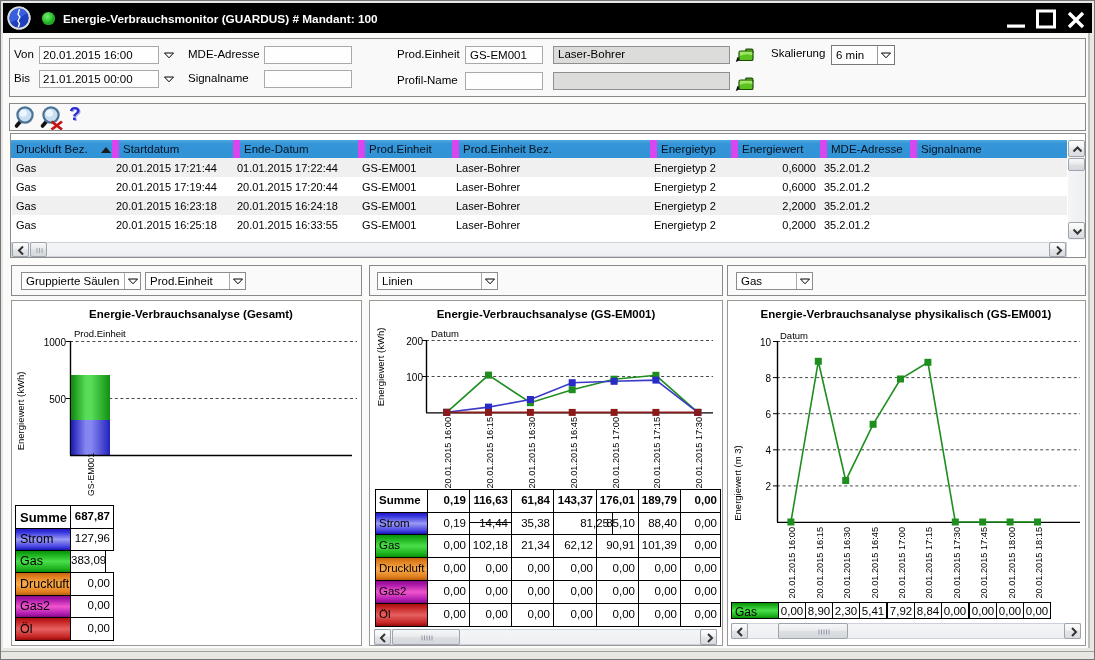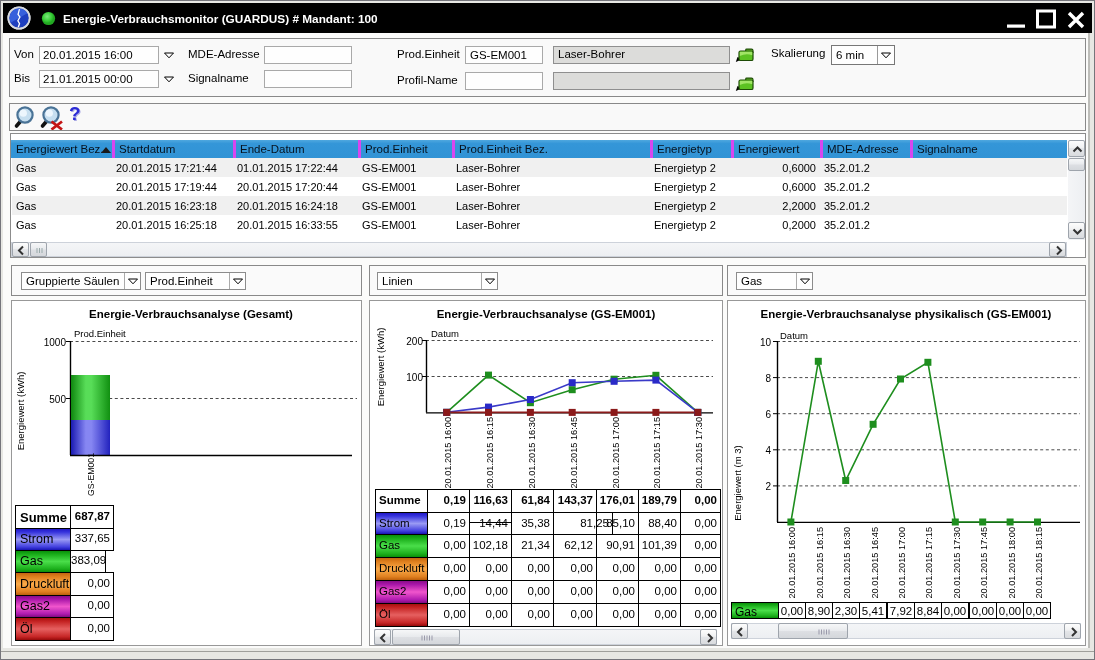--- a/index.html
+++ b/index.html
@@ -1,21 +1,21 @@
 <!DOCTYPE html>
 <html><head><meta charset="utf-8"><title>EVM</title><style>
 *{margin:0;padding:0;box-sizing:border-box}
 html,body{width:1095px;height:660px;overflow:hidden}
 body{font-family:"Liberation Sans",sans-serif;background:#E7E7E3;position:relative;font-size:12px;color:#000}
 .a{position:absolute}
 .gb{position:absolute;border:1px solid #898989;background:#F9F9F9}
 .fld{position:absolute;border:1px solid #A9A9A9;background:#FEFEFE;font-size:11.5px;line-height:16px;padding-left:4px;white-space:nowrap}
 .dis{background:#DCDCDA;border:1px solid #8F8F8F}
 .lbl{position:absolute;font-size:11.5px;white-space:nowrap}
-.hdrcell{position:absolute;top:0;height:18px;font-size:11.5px;color:#06121e;padding:3px 0 0 4px;border-left:3px solid #d946ef;overflow:hidden;white-space:nowrap}
+.hdrcell{position:absolute;top:0;height:18px;font-size:11.5px;color:#06121e;padding:3px 0 0 4px;border-left:7px solid #d946ef;overflow:hidden;white-space:nowrap}
 .row{position:absolute;left:12px;width:1055px;height:19px}
 .cell{position:absolute;top:0;font-size:11px;padding-top:3.5px;padding-left:4px;white-space:nowrap;overflow:hidden}
 .sbtn{position:absolute;border:1px solid #9EA4AC;border-radius:2px;background:linear-gradient(180deg,#FDFDFD,#F0F1F2 45%,#E4E6E9 50%,#D9DBDE)}
 .sbtn svg{position:absolute;left:0;top:0}
 .strack{position:absolute;background:linear-gradient(180deg,#F4F5F7,#EDEFF2);border:1px solid #CDD2DA}
 .strackv{position:absolute;background:linear-gradient(90deg,#F4F5F7,#EDEFF2)}
 .thumb{position:absolute;border:1px solid #9EA4AC;border-radius:2px;background:linear-gradient(180deg,#F6F7F8,#E8EAED 48%,#DDDFE3 52%,#D4D7DB)}
 .t1cell{position:absolute;border:1px solid #000;font-size:11.5px;white-space:nowrap;overflow:hidden}
 .grStrom{background:linear-gradient(180deg,#2018C8,#3734DD 15%,#9A9AF4 50%,#4340DF 85%,#1814B4)}
 .grGas{background:linear-gradient(180deg,#0A8F0A,#18AC18 15%,#4ADE4A 50%,#1CB01C 85%,#0A8F0A)}
@@ -107,21 +107,21 @@
 <line x1="3.5" y1="22" x2="9.5" y2="15" stroke="#111" stroke-width="3.6" stroke-linecap="round"></line>
 <circle cx="12" cy="11" r="7.6" fill="#C7DFF0" stroke="#4A7396" stroke-width="2.2"></circle>
 <circle cx="10.3" cy="9.2" r="3.6" fill="#EFF7FD" opacity="0.95"></circle>
 <path d="M12.5 17.5 L23 25.5 M23 17.5 L12.5 25.5" stroke="#C41414" stroke-width="2.8"></path>
 </svg>
 <div class="a" style="left:69px;top:103px;font-size:19px;font-weight:bold;color:#2B2BD5;text-shadow:1px 1px 0 #A8A8E4">?</div>
 
 <div class="a" style="left:10px;top:133px;width:1076px;height:125px;background:#fff;border:1px solid #8C8C8C"></div>
 <div class="a" style="left:11px;top:140px;width:1056px;height:18px;background:linear-gradient(180deg,#4FA8DF,#3496D8 20%,#3193D5)"></div>
 <div class="a" style="left:11px;top:140px;width:1056px;height:18px">
-<div class="hdrcell" style="left:1px;width:100px;border-left:none">Energiewert Bez.</div>
+<div class="hdrcell" style="left:1px;width:100px;border-left:none">Druckluft Bez.</div>
 <svg class="a" style="left:90px;top:7px" width="10" height="6" viewBox="0 0 10 6">
       <path d="M5 0 L10 6 L0 6 Z" fill="#1a1a1a"></path>
     </svg>
 <div class="hdrcell" style="left:101px;width:121px">Startdatum</div>
 <div class="hdrcell" style="left:222px;width:125px">Ende-Datum</div>
 <div class="hdrcell" style="left:347px;width:94px">Prod.Einheit</div>
 <div class="hdrcell" style="left:441px;width:198px">Prod.Einheit Bez.</div>
 <div class="hdrcell" style="left:639px;width:81px">Energietyp</div>
 <div class="hdrcell" style="left:720px;width:89px">Energiewert</div>
 <div class="hdrcell" style="left:809px;width:90px">MDE-Adresse</div>
@@ -250,21 +250,21 @@
 <line x1="59.5" y1="41" x2="59.5" y2="155" stroke="#000" stroke-width="1.4"></line>
 <rect x="60" y="120" width="39" height="35" fill="url(#barB)"></rect>
 <rect x="60" y="75" width="39" height="45" fill="url(#barG)"></rect>
 <line x1="59" y1="155.5" x2="341" y2="155.5" stroke="#000" stroke-width="1.4"></line>
 <text x="0" y="0" font-size="8.7" text-anchor="start" transform="translate(83,196) rotate(-90)">GS-EM001</text>
 </svg>
 
 <div class="t1cell" style="left:15px;top:505px;width:56px;height:24px;font-weight:bold;font-size:13px;padding:4px 0 0 4px">Summe</div>
 <div class="t1cell" style="left:70px;top:505px;width:44px;height:24px;font-weight:bold;text-align:right;padding:4px 3px 0 0">687,87</div>
 <div class="t1cell grStrom" style="left:15px;top:528px;width:56px;height:23px;font-size:12.5px;padding:3px 0 0 4px">Strom</div>
-<div class="t1cell" style="left:70px;top:528px;width:44px;height:23px;text-align:right;padding:3px 3px 0 0">337,65</div>
+<div class="t1cell" style="left:70px;top:528px;width:44px;height:23px;text-align:right;padding:3px 3px 0 0">127,96</div>
 <div class="t1cell grGas" style="left:15px;top:550px;width:56px;height:23px;font-size:12.5px;padding:3px 0 0 4px">Gas</div>
 <div class="t1cell" style="left:70px;top:550px;width:36px;height:23px;padding:3px 3px 0 0">383,09</div>
 <div class="t1cell grDru" style="left:15px;top:572px;width:56px;height:24px;font-size:12.5px;padding:4px 0 0 4px">Druckluft</div>
 <div class="t1cell" style="left:70px;top:572px;width:44px;height:24px;text-align:right;padding:4px 3px 0 0">0,00</div>
 <div class="t1cell grGas2" style="left:15px;top:595px;width:56px;height:23px;font-size:12.5px;padding:3px 0 0 4px">Gas2</div>
 <div class="t1cell" style="left:70px;top:595px;width:44px;height:23px;text-align:right;padding:3px 3px 0 0">0,00</div>
 <div class="t1cell grOel" style="left:15px;top:617px;width:56px;height:24px;font-size:12.5px;padding:4px 0 0 4px">Öl</div>
 <div class="t1cell" style="left:70px;top:617px;width:44px;height:24px;text-align:right;padding:4px 3px 0 0">0,00</div>
 
 <svg class="a" style="left:369px;top:300px" width="354" height="189" viewBox="0 0 354 189">

